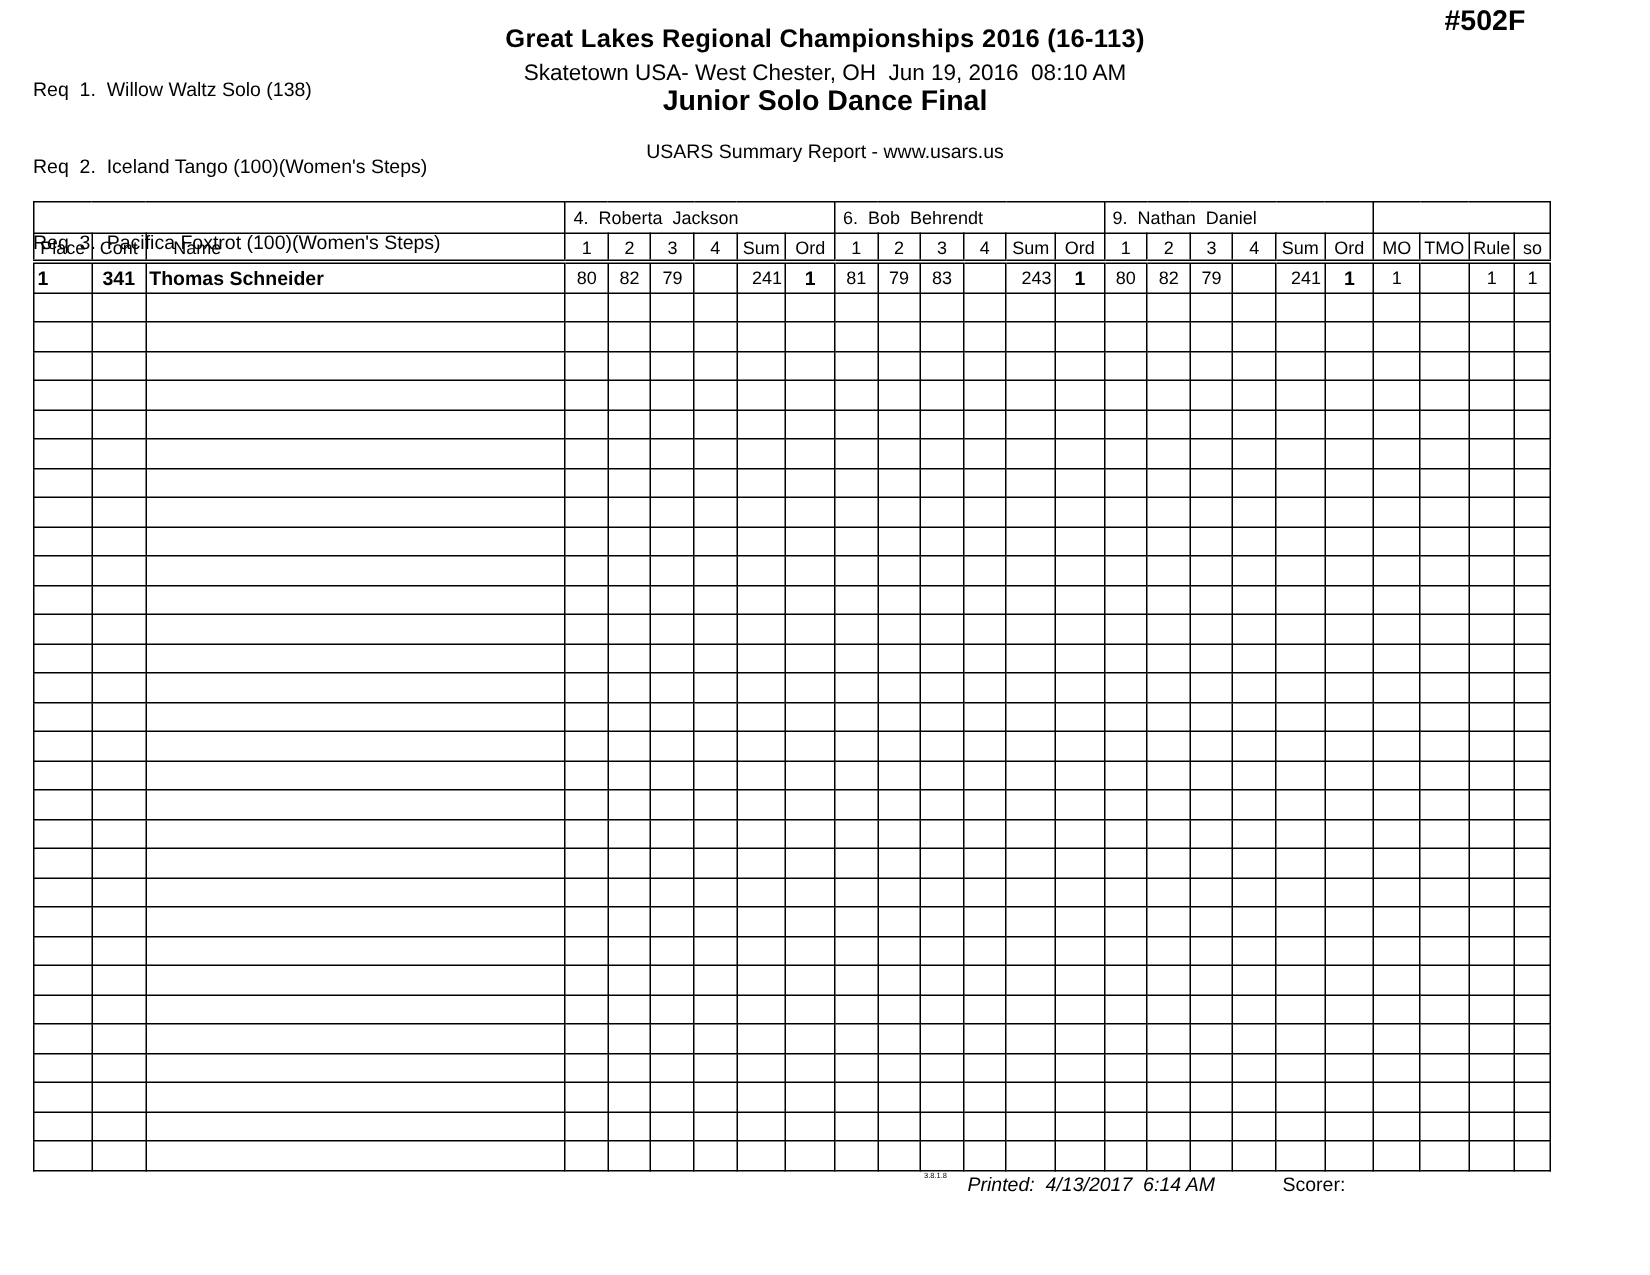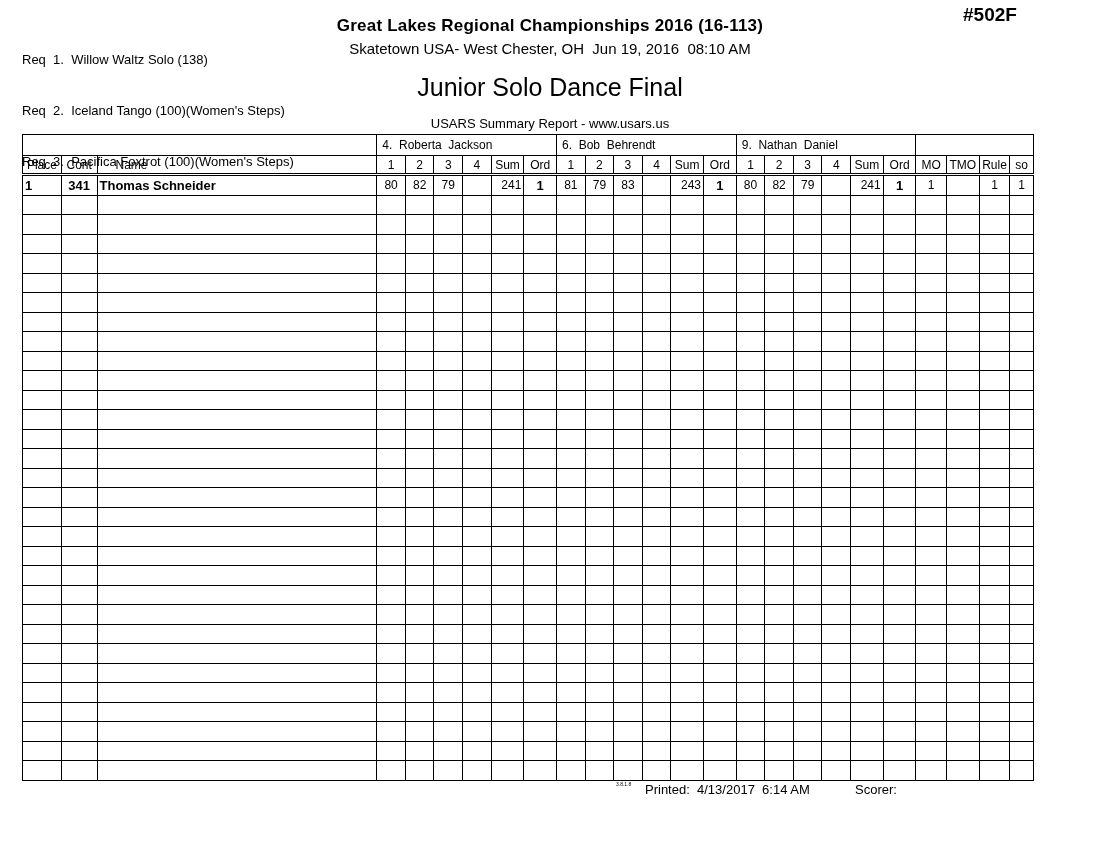--- a/index.html
+++ b/index.html
@@ -6,21 +6,21 @@
   body{
     width:1100px;height:850px;position:relative;
     background:#ffffff;color:#000000;
     font-family:"Liberation Sans", sans-serif;
     overflow:hidden;
   }
   .reqs{position:absolute;left:22px;top:17px;font-size:13px;line-height:17px;white-space:pre;}
   .chead{position:absolute;left:0;top:16px;width:1100px;text-align:center;}
   .chead .title{font-size:17px;font-weight:bold;letter-spacing:0.2px;text-align:center;}
   .chead .venue{font-size:15px;margin-top:4px;white-space:pre;}
-  .chead .event{font-size:25px;font-weight:normal;margin-top:16px;}
+  .chead .event{font-size:19px;font-weight:bold;margin-top:0;}
   .chead .report{font-size:13px;margin-top:14px;}
   .evnum{position:absolute;left:963px;top:4px;font-size:19px;font-weight:bold;}
 
   table.results{
     position:absolute;left:22px;top:134px;
     border-collapse:collapse;table-layout:fixed;width:1012px;
     font-size:12px;
   }
   table.results td{
     border:1px solid #000;height:18.5px;padding:0 2px;
@@ -31,21 +31,21 @@
   tr.colhead td{border-bottom:3px double #000;text-align:center;height:17px;padding:0 1px;margin-left:47px;}
   tr.colhead td.name-h{text-align:left;padding-left:18px;}
   td.ord{border-left:4px solid #000;border-right:4px solid #000;}
   td.b{font-weight:bold;font-size:13px;}
   td.ctr{text-align:center;}
   td.lft{text-align:left;padding-left:6px;}
   td.sum{text-align:right;padding-right:3px;}
   td.name{text-align:left;padding-left:7px;}
 
   .foot-ver{position:absolute;left:616px;top:781px;font-size:5px;letter-spacing:0;}
-  .foot-printed{position:absolute;left:645px;top:782px;font-size:13px;white-space:pre;}
+  .foot-printed{position:absolute;left:645px;top:782px;font-size:13px;white-space:pre;font-style:italic;}
   .foot-scorer{position:absolute;left:855px;top:782px;font-size:13px;}
 </style>
 </head>
 <body>
 
 <div class="reqs">
   <div>Req  1.  Willow Waltz Solo (138)</div>
   <div>Req  2.  Iceland Tango (100)(Women's Steps)</div>
   <div>Req  3.  Pacifica Foxtrot (100)(Women's Steps)</div>
 </div>

